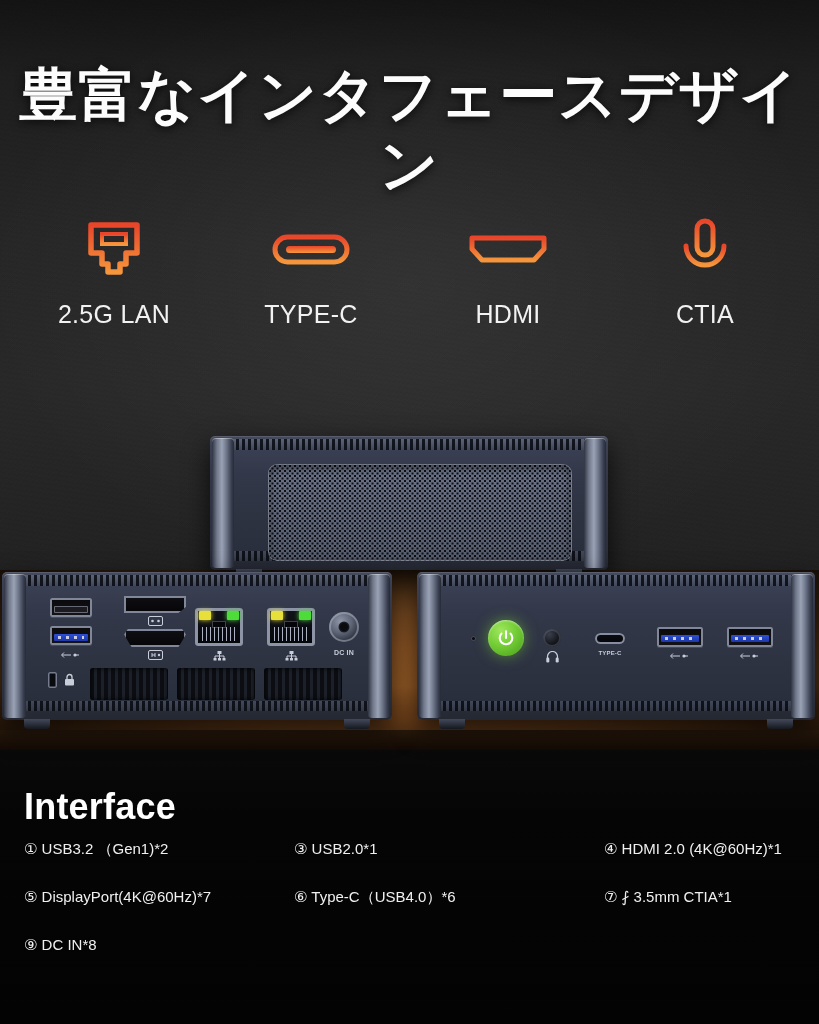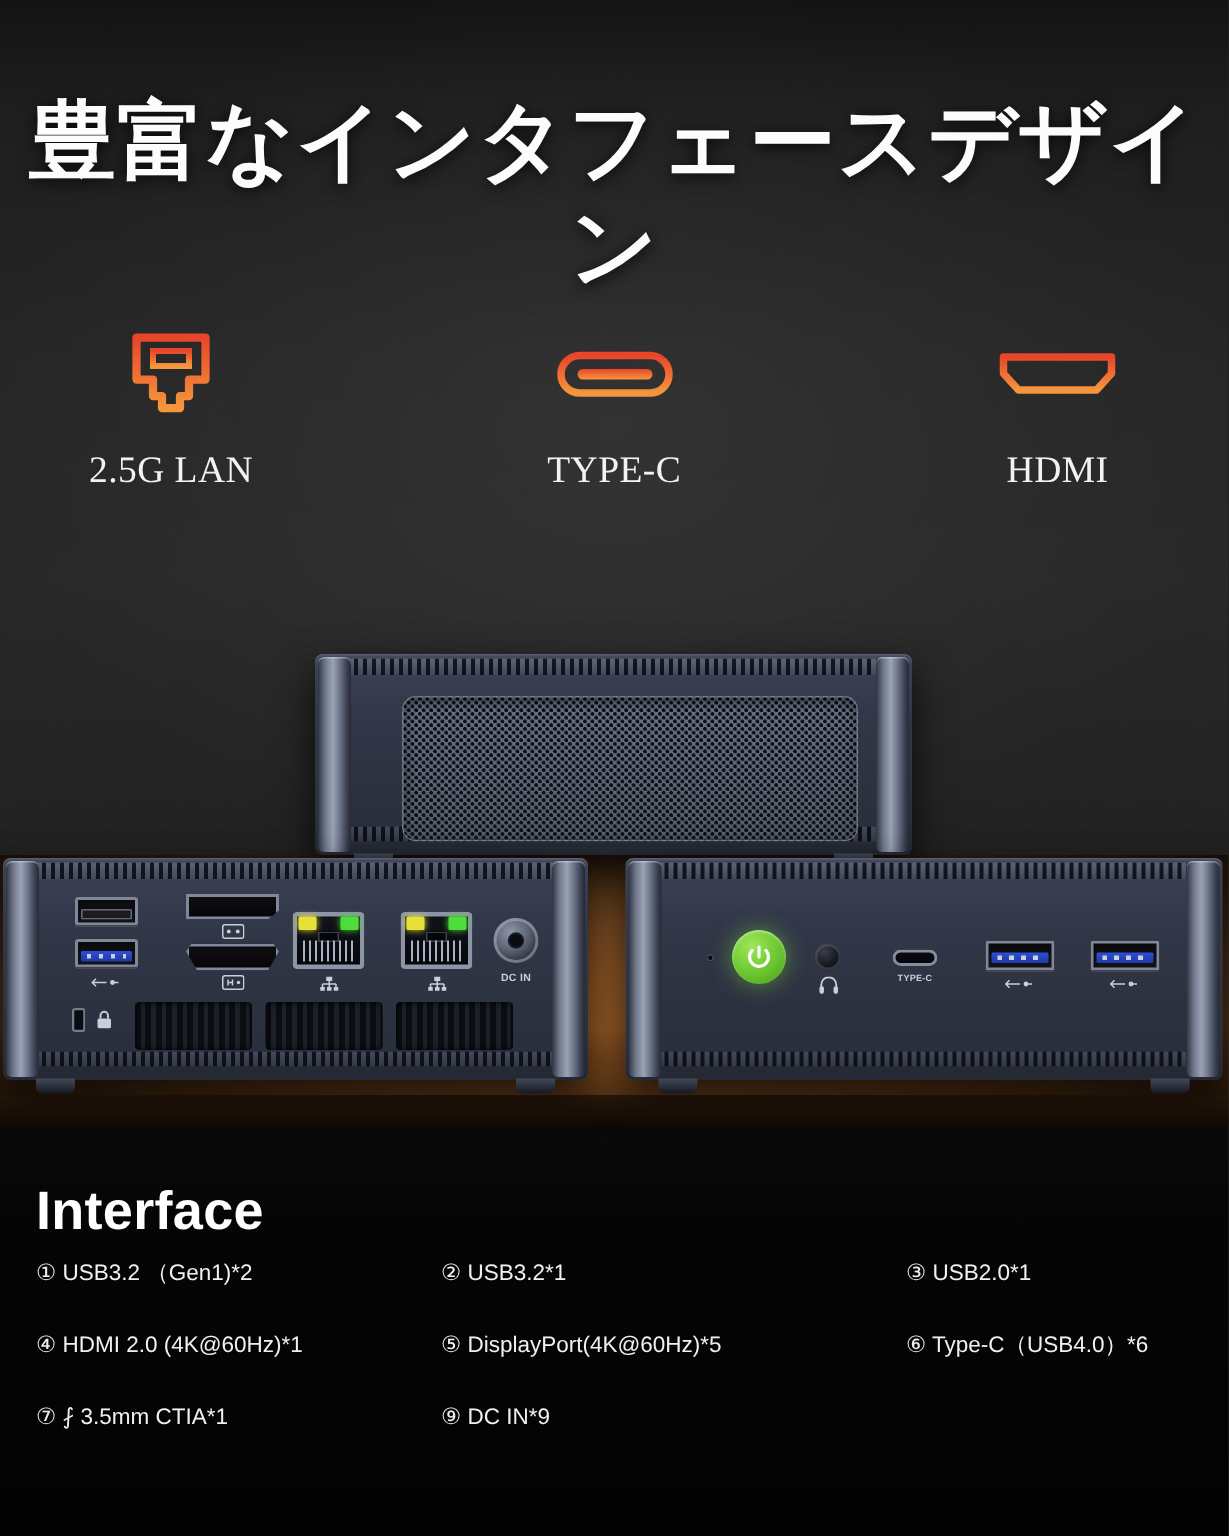--- a/index.html
+++ b/index.html
@@ -36,21 +36,21 @@
     text-align:center; font-size:58px; line-height:70px;
     font-weight:700; letter-spacing:1px; color:#fcfcfc;
     text-shadow:0 2px 10px rgba(0,0,0,.8);
   }
 
   
   #icon-row{
     position:absolute; left:40px; top:218px; width:739px; height:125px;
     display:flex; justify-content:space-between; align-items:flex-start;
   }
-  .icon-cell{ width:148px; display:flex; flex-direction:column; align-items:center;font-family:Liberation Serif, serif; }
+  .icon-cell{ width:148px; display:flex; flex-direction:column; align-items:center; }
   .icon-art{ height:62px; display:flex; align-items:center; justify-content:center; }
   .icon-label{
     margin-top:20px; font-size:25px; line-height:28px;
     color:#f2f2f2; letter-spacing:.3px; white-space:nowrap;
   }
 
   
   #scene{ position:absolute; left:0; top:400px; width:819px; height:346px; }
 
   
@@ -287,20 +287,37 @@
           <line x1="48" y1="15" x2="48" y2="22"></line>
           <line x1="56" y1="15" x2="56" y2="22"></line>
           <line x1="64" y1="15" x2="64" y2="22"></line>
         </g>
       </svg>
     </div>
     <div class="icon-label">HDMI</div>
   </div>
 
 
+  <div class="icon-cell">
+    <div class="icon-art">
+      <svg width="54" height="62" viewBox="0 0 54 62">
+        <defs>
+            <linearGradient id="g5" x1="0" y1="0" x2="0" y2="1">
+          <stop offset="0" stop-color="#E8452A"></stop>
+              <stop offset="1" stop-color="#F5963C"></stop>
+        </linearGradient>
+          </defs>
+        <rect x="19" y="3" width="16" height="34" rx="8" fill="none" stroke="url(#g5)" stroke-width="5"></rect>
+        <path d="M8 28 a19 19 0 0 0 38 0" fill="none" stroke="url(#g5)" stroke-width="5" stroke-linecap="round"></path>
+        <line x1="27" y1="47" x2="27" y2="57" stroke="url(#g5)" stroke-width="5"></line>
+        <line x1="14" y1="57" x2="40" y2="57" stroke="url(#g5)" stroke-width="5" stroke-linecap="round"></line>
+      </svg>
+    </div>
+    <div class="icon-label">CTIA</div>
+  </div>
 
 </div>
 
 <div id="scene">
 
   <div id="desk"></div>
   <div id="desk-shade"></div>
   <div id="desk-front"></div>
 
   <div class="unit" style="left:210px; top:36px; width:398px; height:134px;">
@@ -462,20 +479,19 @@
     <div class="foot" style="left:22px;"></div>
     <div class="foot" style="right:22px;"></div>
   </div>
 
 </div>
 
 <div id="iface-title">Interface</div>
 
 <div id="iface-grid">
   <div class="iface-item">① USB3.2 （Gen1)*2</div>
-  <div class="iface-item">② USB3.2*1</div>
   <div class="iface-item">③ USB2.0*1</div>
   <div class="iface-item">④ HDMI 2.0 (4K@60Hz)*1</div>
-  <div class="iface-item">⑤ DisplayPort(4K@60Hz)*5</div>
+  <div class="iface-item">⑤ DisplayPort(4K@60Hz)*7</div>
   <div class="iface-item">⑥ Type-C（USB4.0）*6</div>
   <div class="iface-item">⑦ ⨏ 3.5mm CTIA*1</div>
-  <div class="iface-item">⑨ DC IN*9</div>
+  <div class="iface-item">⑨ DC IN*8</div>
 </div>
 
 </body></html>

